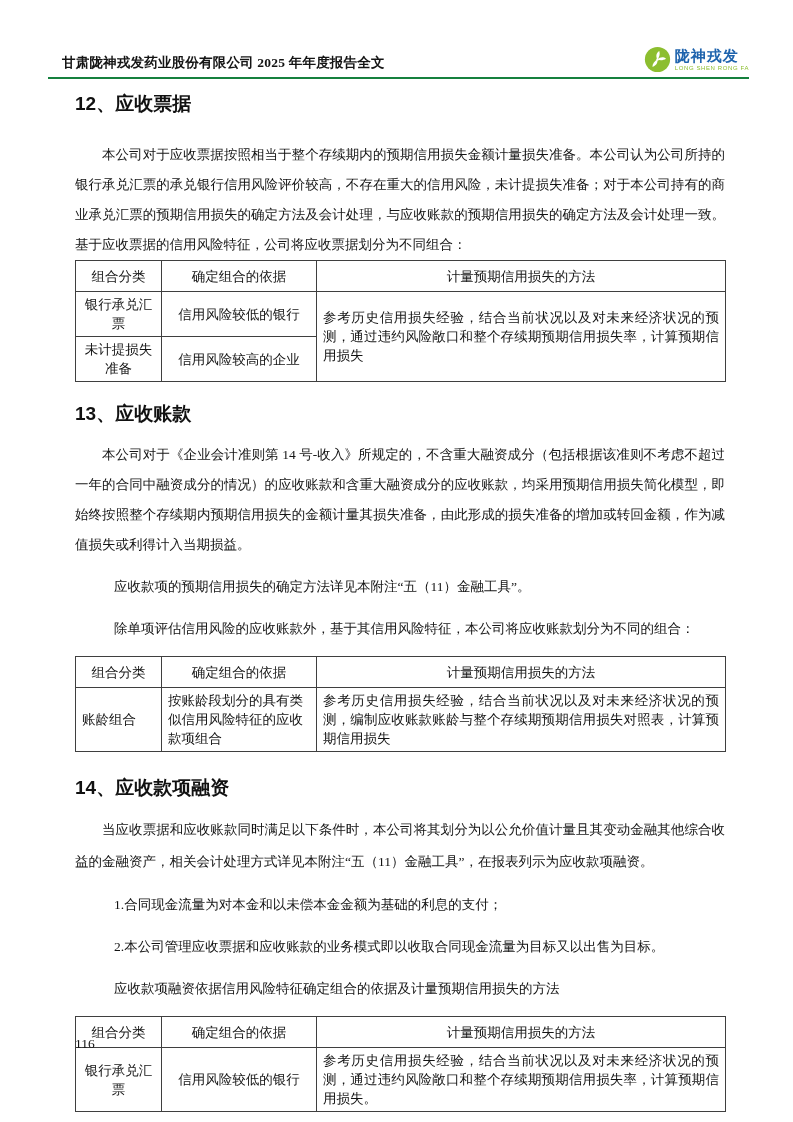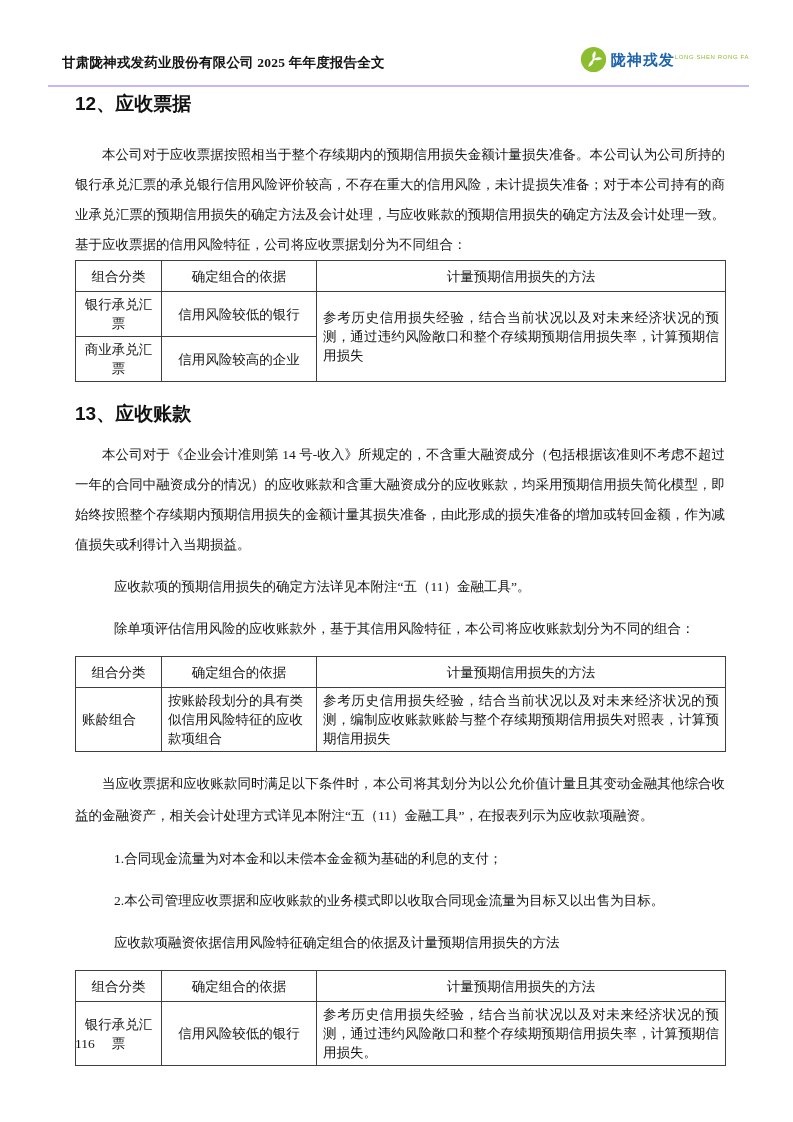--- a/index.html
+++ b/index.html
@@ -8,31 +8,31 @@
     width:793px;height:1122px;
     margin:0 auto;
     background:#ffffff;
     font-family:"Liberation Serif","DejaVu Serif",serif;
     color:#141414;
     overflow:hidden;
   }
   
   .doc-header{
     position:absolute;top:46px;left:48px;width:701px;
-    border-bottom:2px solid #c4b5fd;
+    border-bottom:2px solid #15803d;
     display:flex;justify-content:space-between;align-items:flex-end;
-    padding-bottom:12px;
+    padding-bottom:4px;
   }
   .doc-header-title{
     font-size:13.5px;font-weight:600;letter-spacing:.2px;
     padding-left:14px;line-height:20px;
   }
   .logo{display:flex;align-items:center;gap:4px;}
   .logo svg{display:block;}
-  .logo-text{display:flex;flex-direction:row;line-height:1;}
+  .logo-text{display:flex;flex-direction:column;line-height:1;}
   .logo-name{
     font-family:"Liberation Sans","DejaVu Sans",sans-serif;
     font-size:15px;font-weight:bold;color:#1E63AD;letter-spacing:1px;
   }
   .logo-tagline{
     font-family:"Liberation Sans","DejaVu Sans",sans-serif;
     font-size:6px;color:#8CBE2F;letter-spacing:.6px;margin-top:2px;
   }
   
   .content{position:absolute;left:75px;top:88px;width:650px;}
@@ -122,21 +122,21 @@
         <th>组合分类</th>
         <th>确定组合的依据</th>
         <th>计量预期信用损失的方法</th>
       </tr>
       <tr>
         <td class="c">银行承兑汇票</td>
         <td class="c">信用风险较低的银行</td>
         <td class="method" rowspan="2">参考历史信用损失经验，结合当前状况以及对未来经济状况的预测，通过违约风险敞口和整个存续期预期信用损失率，计算预期信用损失</td>
       </tr>
       <tr>
-        <td class="c">商业承兑汇票</td>
+        <td class="c">未计提损失准备</td>
         <td class="c">信用风险较高的企业</td>
       </tr>
     </tbody>
       </table>
 
     <h2 class="sec" id="sec13-heading">13、应收账款</h2>
 
     <p class="para" id="s13-p1">本公司对于《企业会计准则第 14 号-收入》所规定的，不含重大融资成分（包括根据该准则不考虑不超过一年的合同中融资成分的情况）的应收账款和含重大融资成分的应收账款，均采用预期信用损失简化模型，即始终按照整个存续期内预期信用损失的金额计量其损失准备，由此形成的损失准备的增加或转回金额，作为减值损失或利得计入当期损益。</p>
     <p class="para tight">应收款项的预期信用损失的确定方法详见本附注“五（11）金融工具”。</p>
     <p class="para tight">除单项评估信用风险的应收账款外，基于其信用风险特征，本公司将应收账款划分为不同的组合：</p>
@@ -154,20 +154,21 @@
         <th>计量预期信用损失的方法</th>
       </tr>
       <tr>
         <td class="l">账龄组合</td>
         <td class="l">按账龄段划分的具有类似信用风险特征的应收款项组合</td>
         <td class="method">参考历史信用损失经验，结合当前状况以及对未来经济状况的预测，编制应收账款账龄与整个存续期预期信用损失对照表，计算预期信用损失</td>
       </tr>
     </tbody>
       </table>
 
+    <h2 class="sec" id="sec14-heading">14、应收款项融资</h2>
 
     <p class="para" id="s14-p1">当应收票据和应收账款同时满足以下条件时，本公司将其划分为以公允价值计量且其变动金融其他综合收益的金融资产，相关会计处理方式详见本附注“五（11）金融工具”，在报表列示为应收款项融资。</p>
     <p class="para tight">1.合同现金流量为对本金和以未偿本金金额为基础的利息的支付；</p>
     <p class="para tight">2.本公司管理应收票据和应收账款的业务模式即以收取合同现金流量为目标又以出售为目标。</p>
     <p class="para tight">应收款项融资依据信用风险特征确定组合的依据及计量预期信用损失的方法</p>
 
     <table class="ctab" id="table-14">
       <colgroup>
           <col style="width:86px">
           <col style="width:155px">

